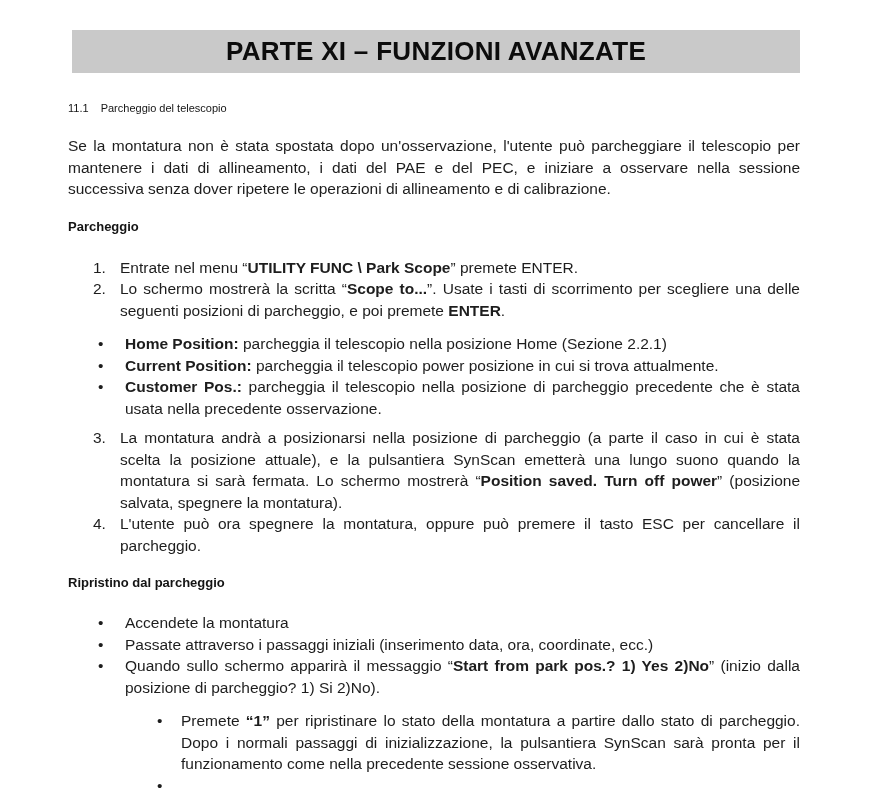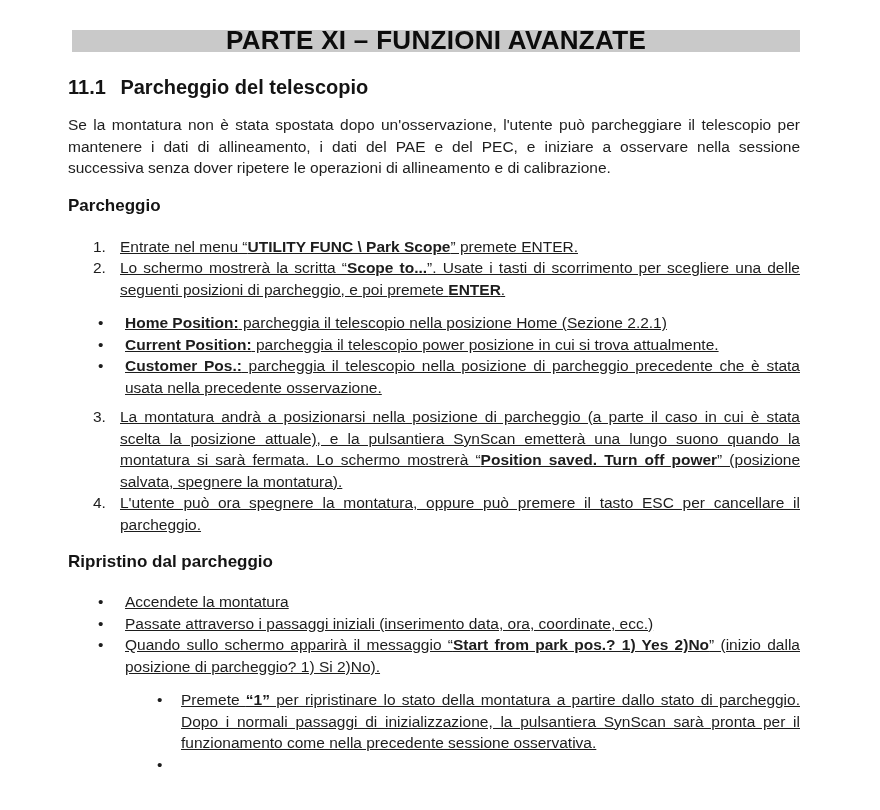--- a/index.html
+++ b/index.html
@@ -10,65 +10,65 @@
     background: #ffffff;
     font-family: "Liberation Sans", sans-serif;
     color: #1d1d1d;
     font-size: 15.5px;
     line-height: 21.5px;
   }
   .page { padding: 0 80px 0 68px; }
 
   .banner {
     margin: 30px 0 0 4px;
-    height: 22px;
+    height: 43px;
     background: #c9c9c9;
     display: flex;
     align-items: center;
     justify-content: center;
   }
   .banner-title {
     font-weight: bold;
     font-size: 26px;
     letter-spacing: 0.3px;
     color: #0c0c0c;
     white-space: nowrap;
   }
 
   h2.sec {
     margin: 26px 0 0 0;
-    font-size: 20px;
+    font-size: 11px;
     line-height: 19px;
-    font-weight: bold;
+    font-weight: normal;
     color: #141414;
   }
   h2.sec .sec-num { margin-right: 9px; }
 
   p.intro {
     margin: 17px 0 0 0;
     text-align: justify;
   }
 
   h3.subhead {
     margin: 17px 0 0 0;
-    font-size: 17px;
+    font-size: 13px;
     line-height: 19px;
     font-weight: bold;
     color: #141414;
   }
 
   .list { margin-top: 21px; }
   .list.positions { margin-top: 12px; }
   .list.steps-b { margin-top: 8px; }
   .list.restore-bullets { margin-top: 20px; }
   .list.nested { margin-top: 12px; }
 
   .li { display: flex; align-items: flex-start; }
   .li .marker { flex: none; }
-  .li .content { flex: 1 1 auto; display: block; text-align: justify; min-width: 0; text-decoration: underline; }
+  .li .content { flex: 1 1 auto; display: block; text-align: justify; min-width: 0; }
 
   .li.num .marker { margin-left: 25px; width: 27px; }
   .li.b1 .marker  { margin-left: 30px; width: 27px; }
   .li.b2 .marker  { margin-left: 89px; width: 24px; }
 
   b { font-weight: bold; }
 </style>
 </head>
 <body style="color: rgb(29, 29, 29);">
 

